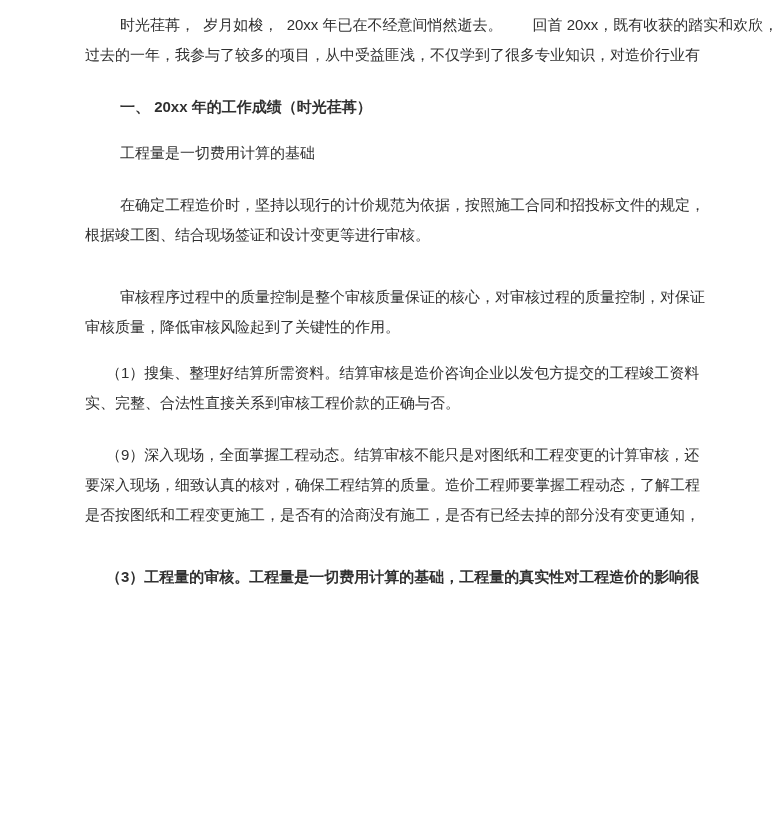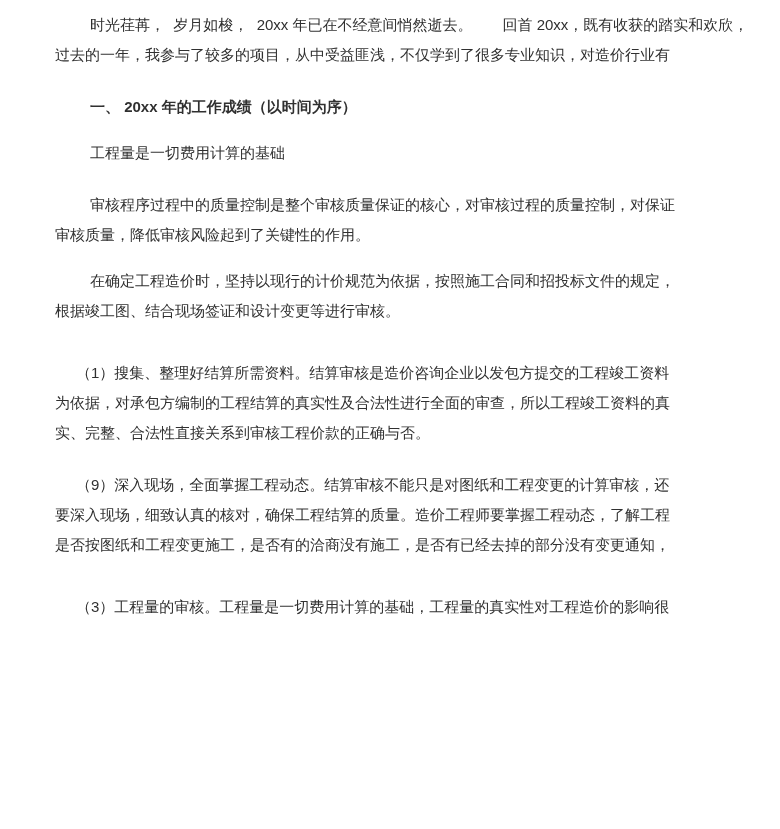--- a/index.html
+++ b/index.html
@@ -5,73 +5,72 @@
   html, body {
     margin: 0;
     padding: 0;
     background: #ffffff;
   }
   .doc-page {
     box-sizing: border-box;
     width: 780px;
     height: 829px;
     background: #ffffff;
-    padding: 10px 58px 20px 55px;
+    padding: 10px 58px 20px 85px;
     overflow: hidden;
     font-family: "Liberation Sans", serif;
     font-size: 15px;
     line-height: 30px;
     color: #303030;
   }
   .para {
     margin: 0 0 22px 0;
   }
   .mb-sm { margin-bottom: 16px; }
   .mb-md { margin-bottom: 22px; }
   .mb-lg { margin-bottom: 32px; }
-  .mb-0  { margin-bottom: 0; }
+  .mb-0  { margin-bottom: 0; font-weight: bold; }
   .line {
     display: block;
     white-space: pre;
   }
   .indent    { padding-left: 35px; }
   .indent-sm { padding-left: 21px; }
   .heading   { font-weight: 700; }
 </style>
 </head>
 <body>
 
 <main class="doc-page">
 
   <p class="para mb-md">
     <span class="line indent">时光荏苒，  岁月如梭，  20xx 年已在不经意间悄然逝去。　　回首 20xx，既有收获的踏实和欢欣，</span>
     <span class="line">过去的一年，我参与了较多的项目，从中受益匪浅，不仅学到了很多专业知识，对造价行业有</span>
   </p>
 
   <p class="para mb-sm heading">
-    <span class="line indent">一、 20xx 年的工作成绩（以时间为序）</span>
+    <span class="line indent">一、 20xx 年的工作成绩（时光荏苒）</span>
   </p>
 
   <p class="para mb-md">
     <span class="line indent">工程量是一切费用计算的基础</span>
+  </p>
+
+  <p class="para mb-lg">
+    <span class="line indent">在确定工程造价时，坚持以现行的计价规范为依据，按照施工合同和招投标文件的规定，</span>
+    <span class="line">根据竣工图、结合现场签证和设计变更等进行审核。</span>
   </p>
 
   <p class="para mb-sm">
     <span class="line indent">审核程序过程中的质量控制是整个审核质量保证的核心，对审核过程的质量控制，对保证</span>
     <span class="line">审核质量，降低审核风险起到了关键性的作用。</span>
   </p>
 
-  <p class="para mb-lg">
-    <span class="line indent">在确定工程造价时，坚持以现行的计价规范为依据，按照施工合同和招投标文件的规定，</span>
-    <span class="line">根据竣工图、结合现场签证和设计变更等进行审核。</span>
-  </p>
-
   <p class="para mb-md">
     <span class="line indent-sm">（1）搜集、整理好结算所需资料。结算审核是造价咨询企业以发包方提交的工程竣工资料</span>
-    <span class="line">为依据，对承包方编制的工程结算的真实性及合法性进行全面的审查，所以工程竣工资料的真</span>
     <span class="line">实、完整、合法性直接关系到审核工程价款的正确与否。</span>
   </p>
 
   <p class="para mb-lg">
     <span class="line indent-sm">（9）深入现场，全面掌握工程动态。结算审核不能只是对图纸和工程变更的计算审核，还</span>
     <span class="line">要深入现场，细致认真的核对，确保工程结算的质量。造价工程师要掌握工程动态，了解工程</span>
     <span class="line">是否按图纸和工程变更施工，是否有的洽商没有施工，是否有已经去掉的部分没有变更通知，</span>
   </p>
 
   <p class="para mb-0">

